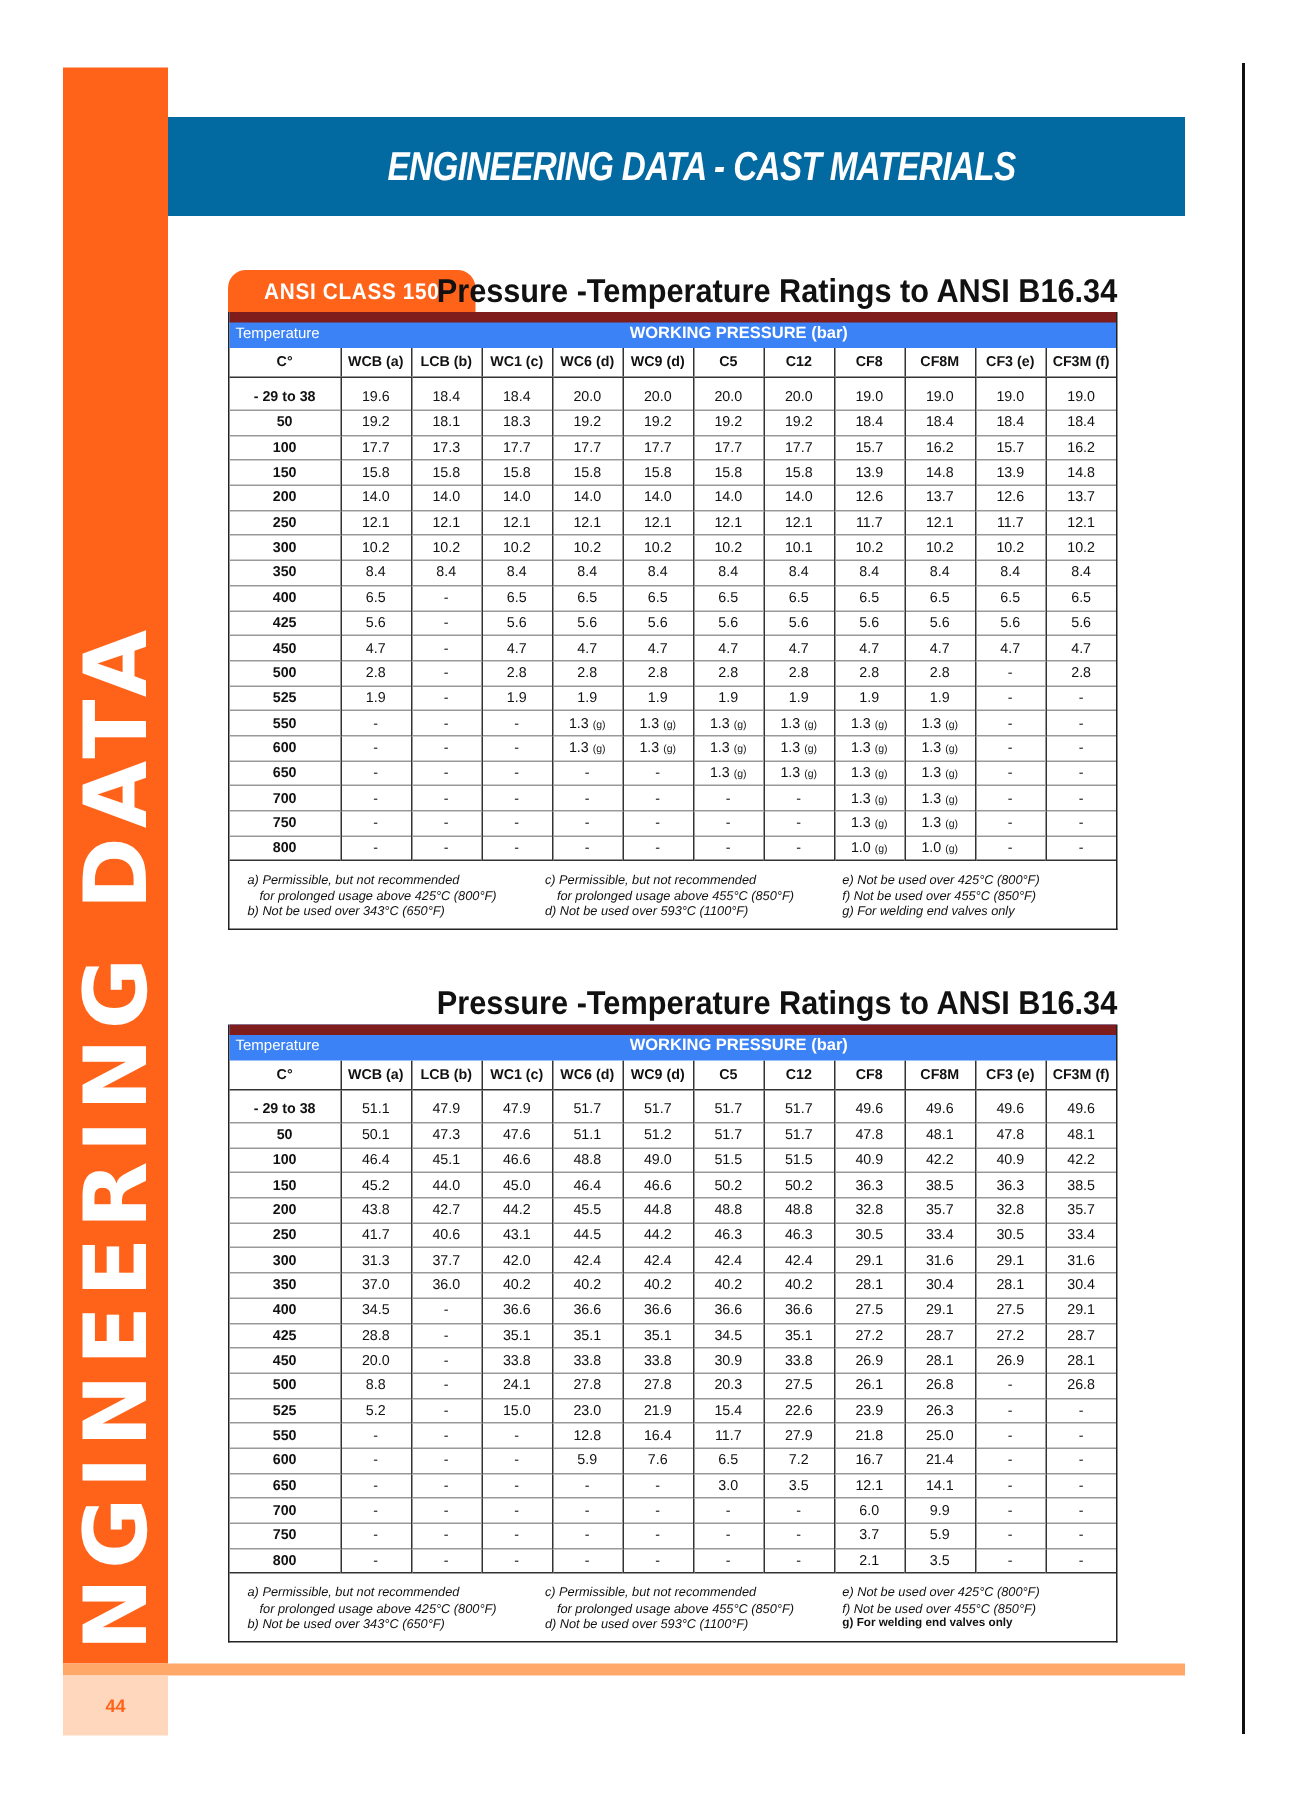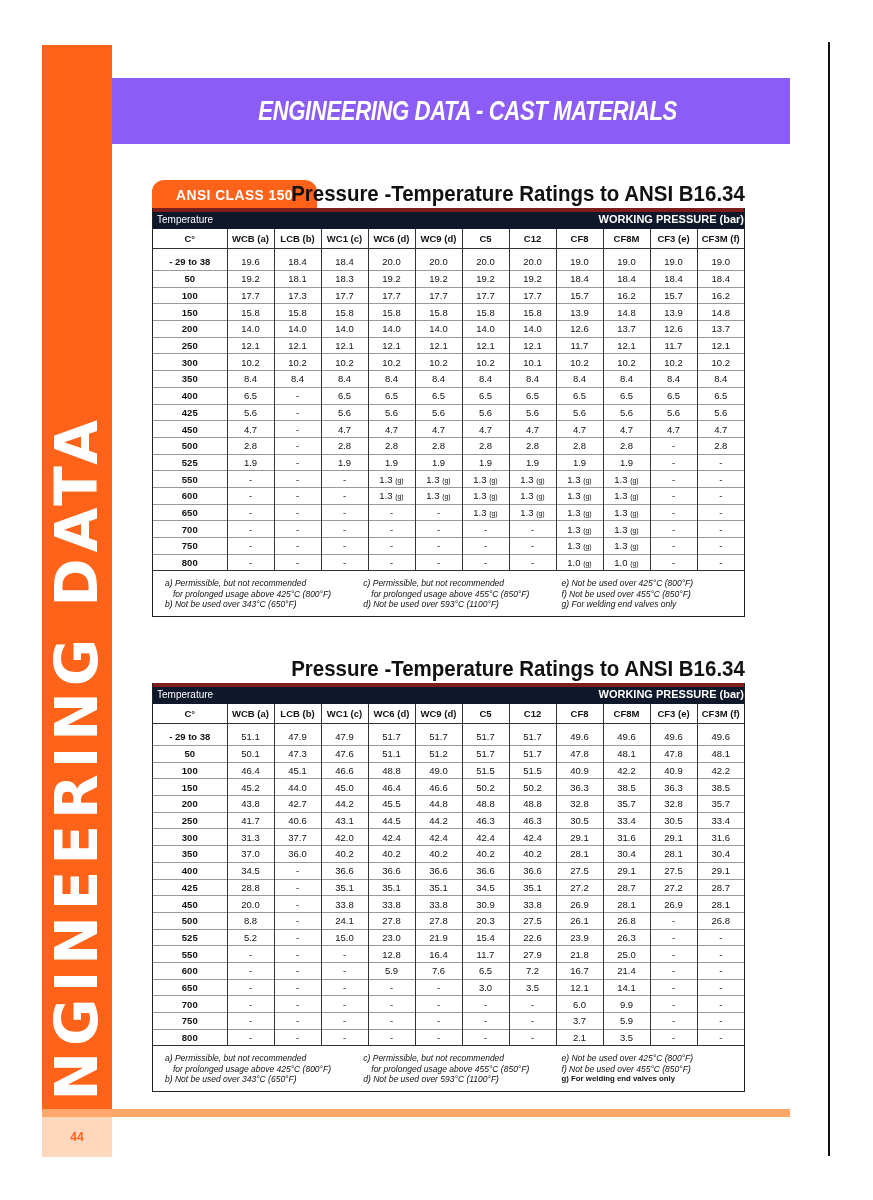--- a/index.html
+++ b/index.html
@@ -3,41 +3,41 @@
 <meta charset="utf-8">
 <style>
   html, body { margin:0; padding:0; background:#ffffff; }
   body { width:873px; height:1200px; position:relative; overflow:hidden;
          font-family:"Liberation Sans", sans-serif; color:#111; }
   .side-bar { position:absolute; left:42px; top:45px; width:70px; height:1064px; background:#ff6319; }
   .side-text { position:absolute; left:42px; top:470px; width:70px; height:620px; display:flex;
                align-items:center; justify-content:center; }
   .side-text span { display:block; transform:rotate(-90deg); white-space:nowrap; color:#fff;
                font-family:"DejaVu Sans", sans-serif; font-weight:bold; font-size:58px; letter-spacing:6px; }
-  .header-bar { position:absolute; left:112px; top:78px; width:678px; height:66px; background:#8b5cf6;
+  .header-bar { position:absolute; left:112px; top:78px; width:678px; height:66px; background:#0369a1;
                 display:flex; align-items:center; justify-content:center; }
   .header-bar span { color:#fff; font-family:"Liberation Sans", sans-serif; font-weight:bold;
                 font-style:italic; font-size:27px; transform:scaleX(0.82); letter-spacing:-0.5px; padding-left:40px; }
   .right-rule { position:absolute; left:828px; top:42px; width:2px; height:1114px; background:#111; }
   .bottom-bar { position:absolute; left:42px; top:1109px; width:748px; height:8px; background:#ffa86a; }
   .page-box { position:absolute; left:42px; top:1117px; width:70px; height:40px; background:#ffd7bd;
               display:flex; align-items:center; justify-content:center; }
   .page-box span { color:#ff6319; font-weight:bold; font-size:12px; }
 
   .section { position:absolute; left:152px; width:593px; }
   .sec-head { position:relative; height:28px; }
   .tab { position:absolute; left:0; top:0; width:165px; height:28px; background:#ff6319;
          border-radius:12px 12px 0 0; display:flex; align-items:center; justify-content:center; }
   .tab span { color:#fff; font-weight:bold; font-size:15px; letter-spacing:0.5px; transform:scaleX(0.92); }
   .sec-title { position:absolute; right:0; top:0; font-weight:bold; font-size:22px; line-height:28px;
                transform:scaleX(0.93); transform-origin:right center; white-space:nowrap; color:#111; }
   .tbl-wrap { border:1px solid #222; border-top:none; background:#fff; }
-  .band { height:17px; background:#0f172a; position:relative; border-top:4px solid #7f1d1d; }
+  .band { height:17px; background:#3b82f6; position:relative; border-top:7px solid #7f1d1d; }
   .band .t { position:absolute; left:4px; top:2px; color:#fff; font-size:10px; }
-  .band .w { position:absolute; left:0; right:0; top:1px; text-align:right; color:#fff; font-size:11px; font-weight:bold; padding-left:88px; }
+  .band .w { position:absolute; left:0; right:0; top:1px; text-align:center; color:#fff; font-size:11px; font-weight:bold; padding-left:88px; }
   table { border-collapse:collapse; width:100%; table-layout:fixed; }
   th, td { font-size:9.5px; text-align:center; padding:0; height:15.7px; border-left:1px solid #333; }
   th { font-weight:bold; height:19px; border-bottom:1px solid #333; }
   th:first-child, td:first-child { border-left:none; font-weight:bold; }
   tr.first td { padding-top:4px; height:17px; }
   tbody tr { border-bottom:1px solid #999; }
   tbody tr:last-child { border-bottom:1px solid #333;margin-top:40px; }
   td small { font-size:7px; }
   col.c0 { width:74px; }
   .notes { display:flex; padding:7px 4px 6px 12px; font-size:8.5px; font-style:italic; line-height:10.5px; color:#111; }

